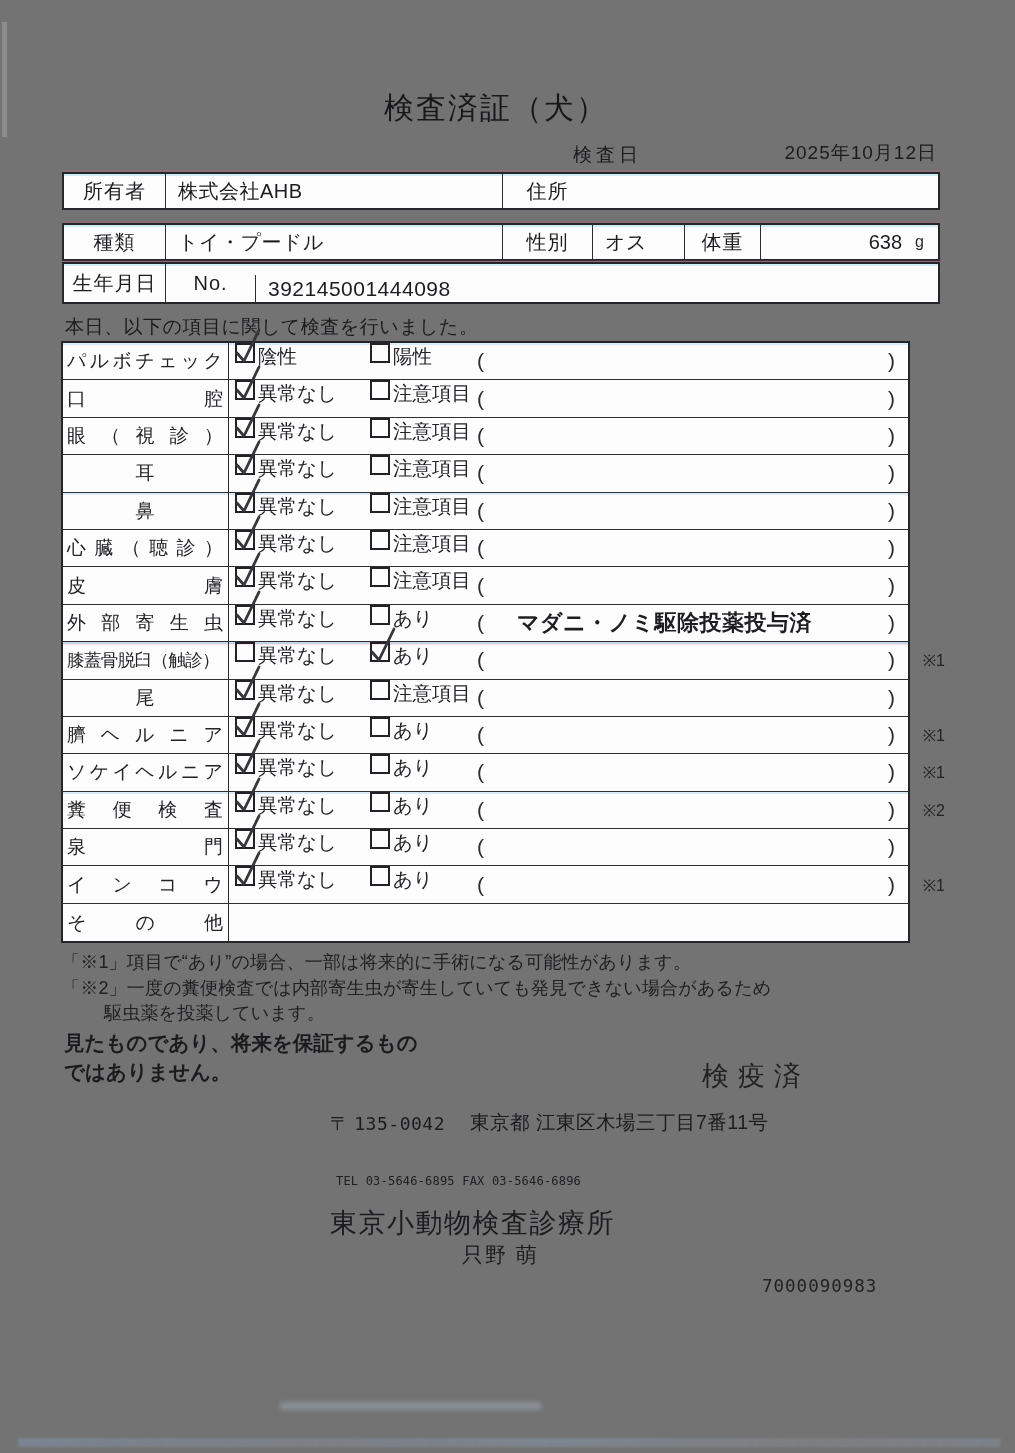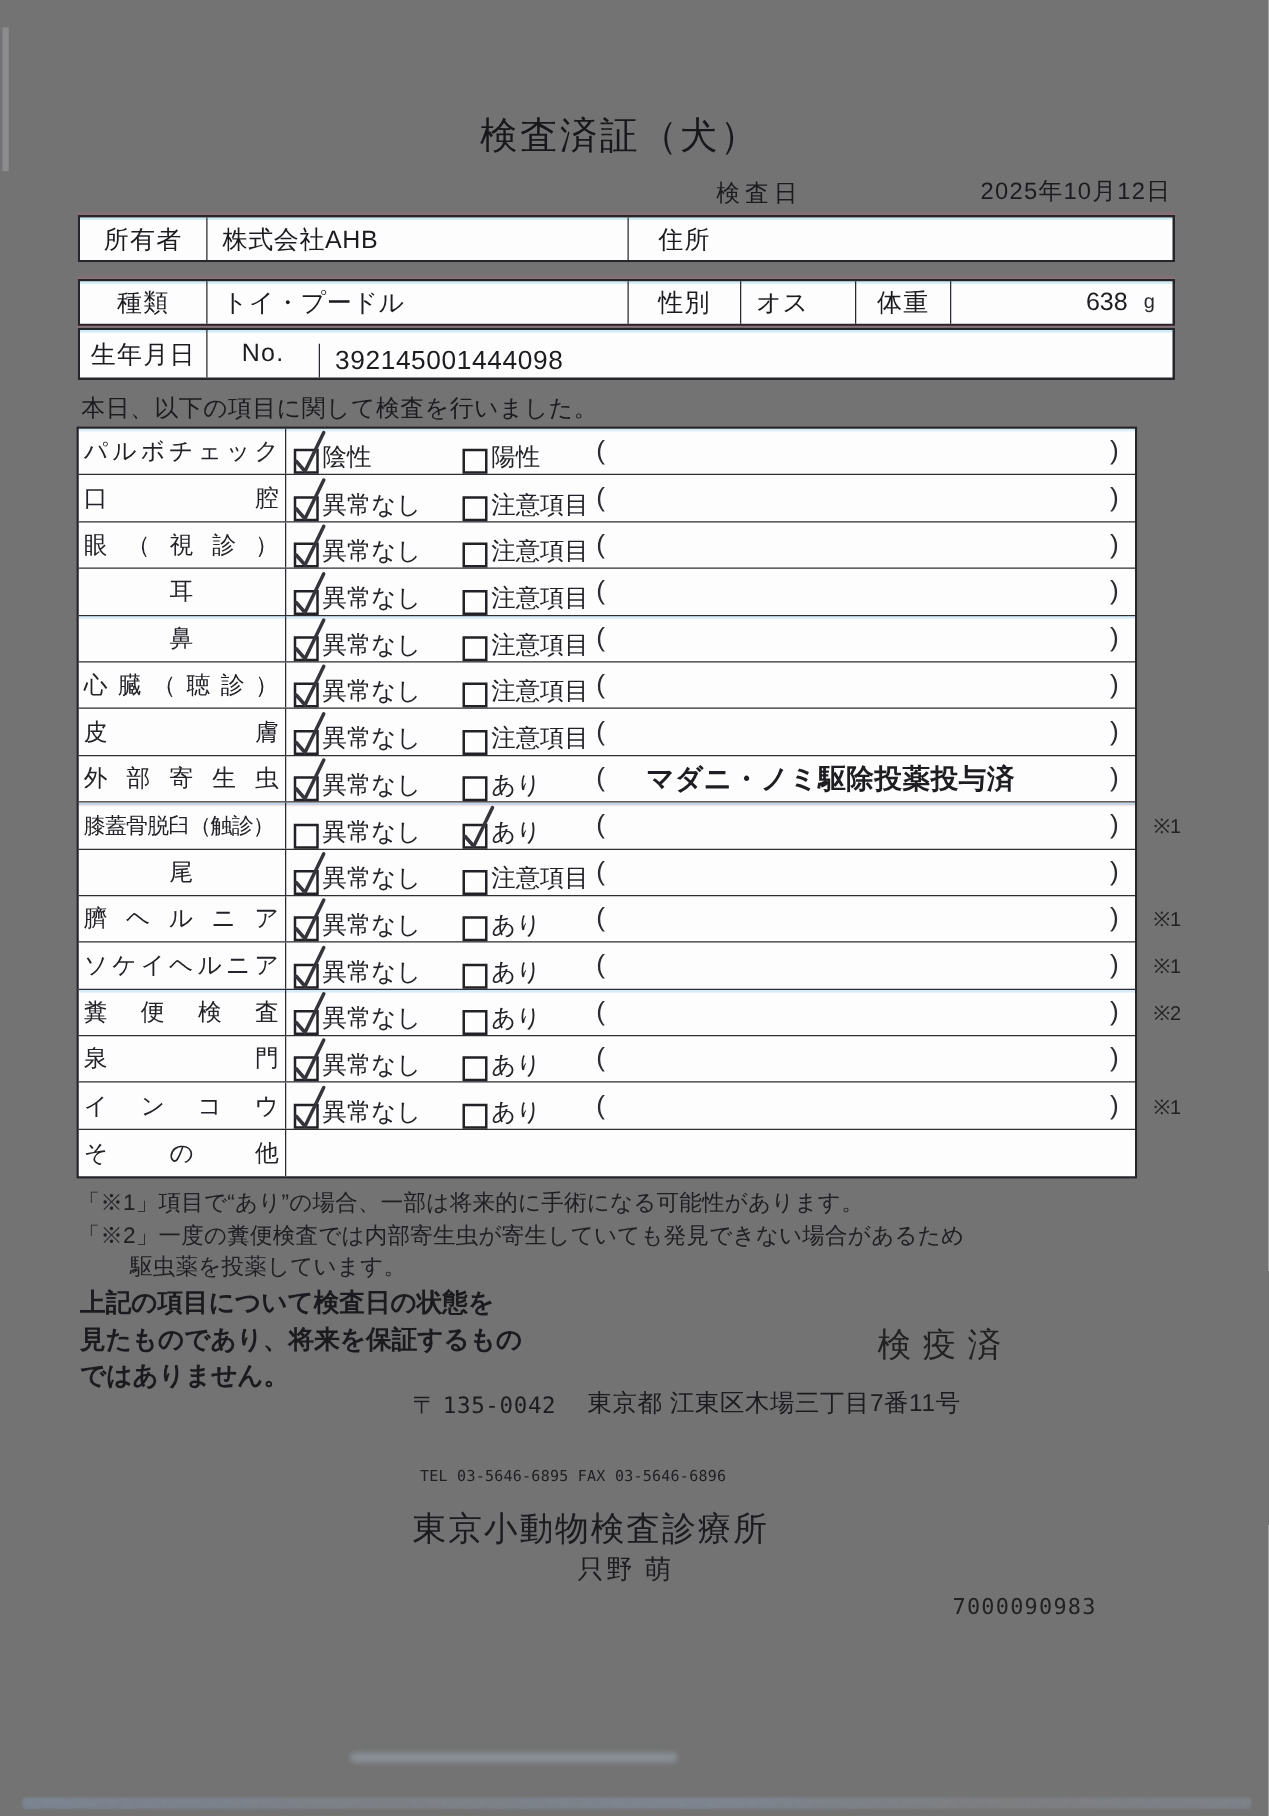--- a/index.html
+++ b/index.html
@@ -31,21 +31,21 @@
   .chk-row{position:relative;display:flex;height:37.4px;box-sizing:border-box;border-bottom:1.5px solid #2e2e33;}
   .chk-row:last-child{border-bottom:none;}
   .chk-row:nth-child(4n+1){box-shadow:inset 0 2px 0 rgba(130,200,240,.30);}
   .chk-row:nth-child(9){box-shadow:inset 0 2px 0 rgba(130,200,240,.45),inset 0 3px 0 rgba(240,100,120,.18);}
   .chk-label{width:166px;box-sizing:border-box;border-right:1.5px solid #2a2a30;font-size:19px;color:#222228;
              padding:0 5px 0 4px;}
   .chk-label.spread{display:flex;justify-content:space-between;align-items:center;}
   .chk-label.center{display:flex;justify-content:center;align-items:center;}
   .chk-label.plain{display:flex;justify-content:flex-start;align-items:center;font-size:17.5px;letter-spacing:-.6px;}
   .chk-opts{flex:1;position:relative;}
-  .opt{position:absolute;top:0;bottom:0;display:flex;align-items:flex-end;gap:3px;font-size:19.5px;color:#222228;}
+  .opt{position:absolute;top:0;bottom:0;display:flex;align-items:flex-start;gap:3px;font-size:19.5px;color:#222228;}
   .opt1{left:6px;}.opt2{left:141px;}
   .box{position:relative;width:16px;height:16px;border:2px solid #222226;display:inline-block;box-sizing:content-box;background:transparent;}
   .tick{position:absolute;left:-5px;bottom:-4px;width:30px;height:38px;overflow:visible;}
   .tick path{fill:none;stroke:#35353c;stroke-width:2.8;stroke-linecap:round;stroke-linejoin:round;}
   .paren{position:absolute;top:0;bottom:0;display:flex;align-items:center;font-size:21px;color:#2c2c32;}
   .paren-open{left:248px;}
   .paren-close{right:13px;}
   .paren-note{position:absolute;top:0;bottom:0;left:288px;display:flex;align-items:center;
               font-size:22px;font-weight:600;letter-spacing:.5px;color:#1d1d22;}
   .row-note{position:absolute;right:-37px;top:0;bottom:0;display:flex;align-items:center;font-size:16px;color:#222;}
@@ -525,21 +525,20 @@
       <div class="chk-opts"></div>
 
     </div>
     </div>
 
   <div class="abs fn fn1">「※1」項目で“あり”の場合、一部は将来的に手術になる可能性があります。</div>
   <div class="abs fn fn2">「※2」一度の糞便検査では内部寄生虫が寄生していても発見できない場合があるため</div>
   <div class="abs fn fn3">駆虫薬を投薬しています。</div>
 
   <div class="abs disclaimer">
-    <div>上記の項目について検査日の状態を</div>
     <div>見たものであり、将来を保証するもの</div>
     <div>ではありません。</div>
   </div>
   <div class="abs stamp">検疫済</div>
 
   <div class="abs postal">
     <span>〒</span>
     <span class="mono postal-code">135-0042</span>
   </div>
   <div class="abs office-address">東京都 江東区木場三丁目7番11号</div>

